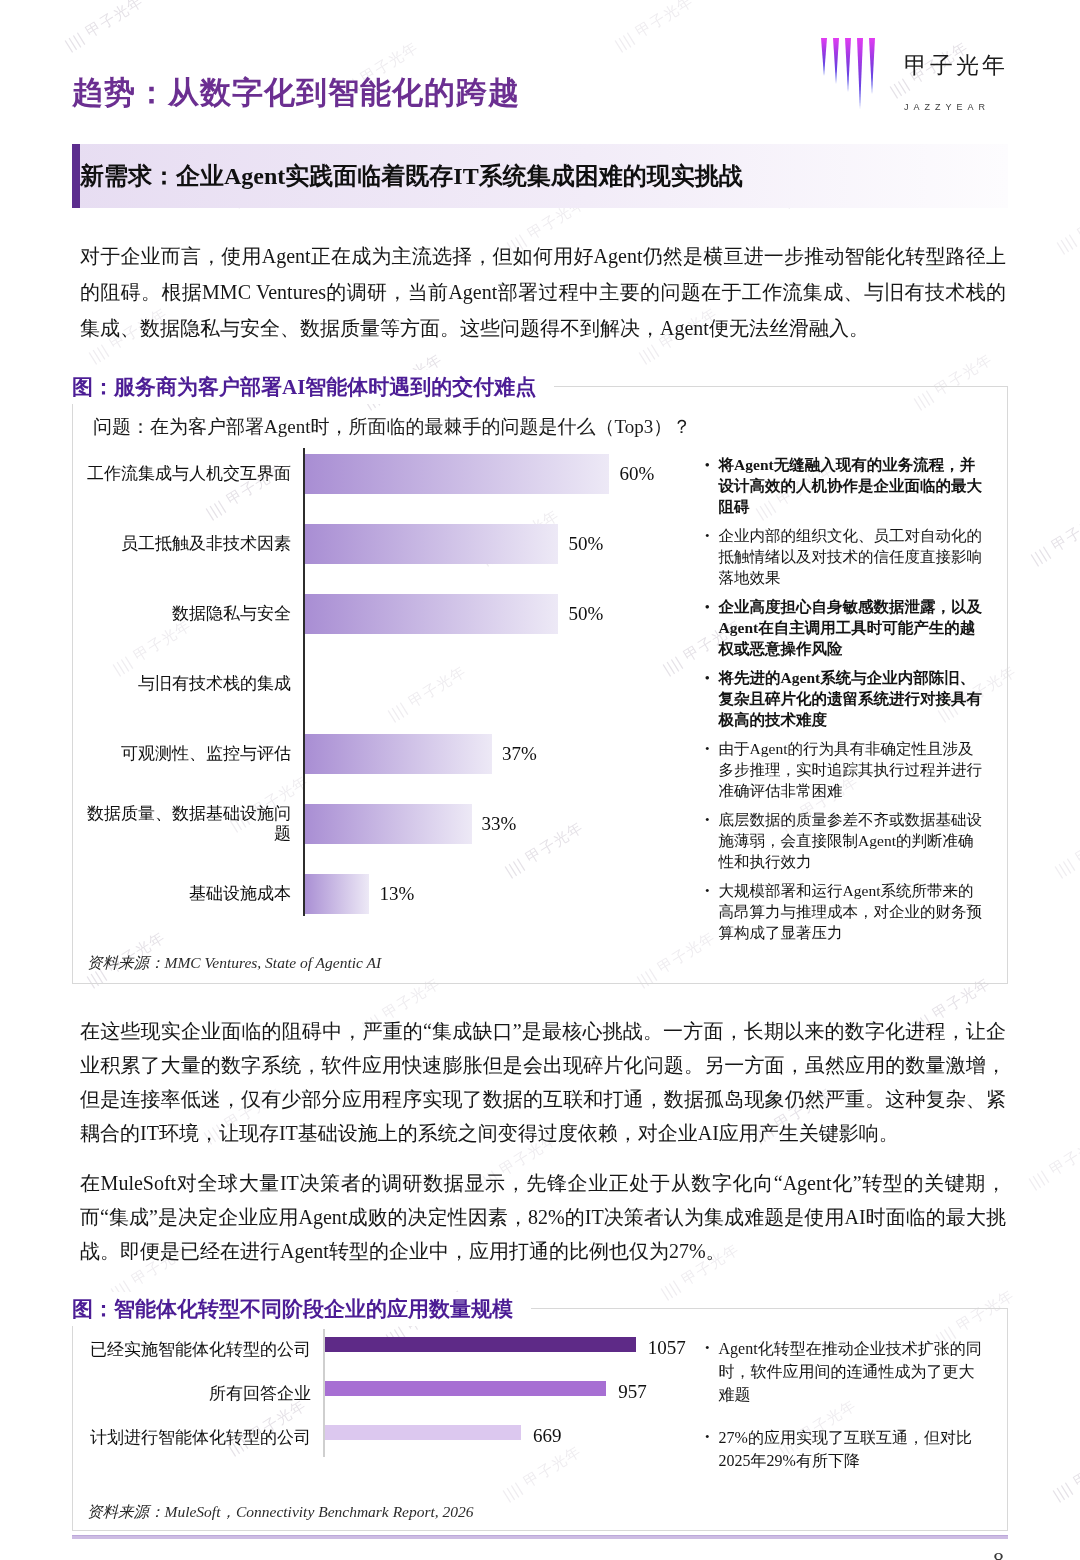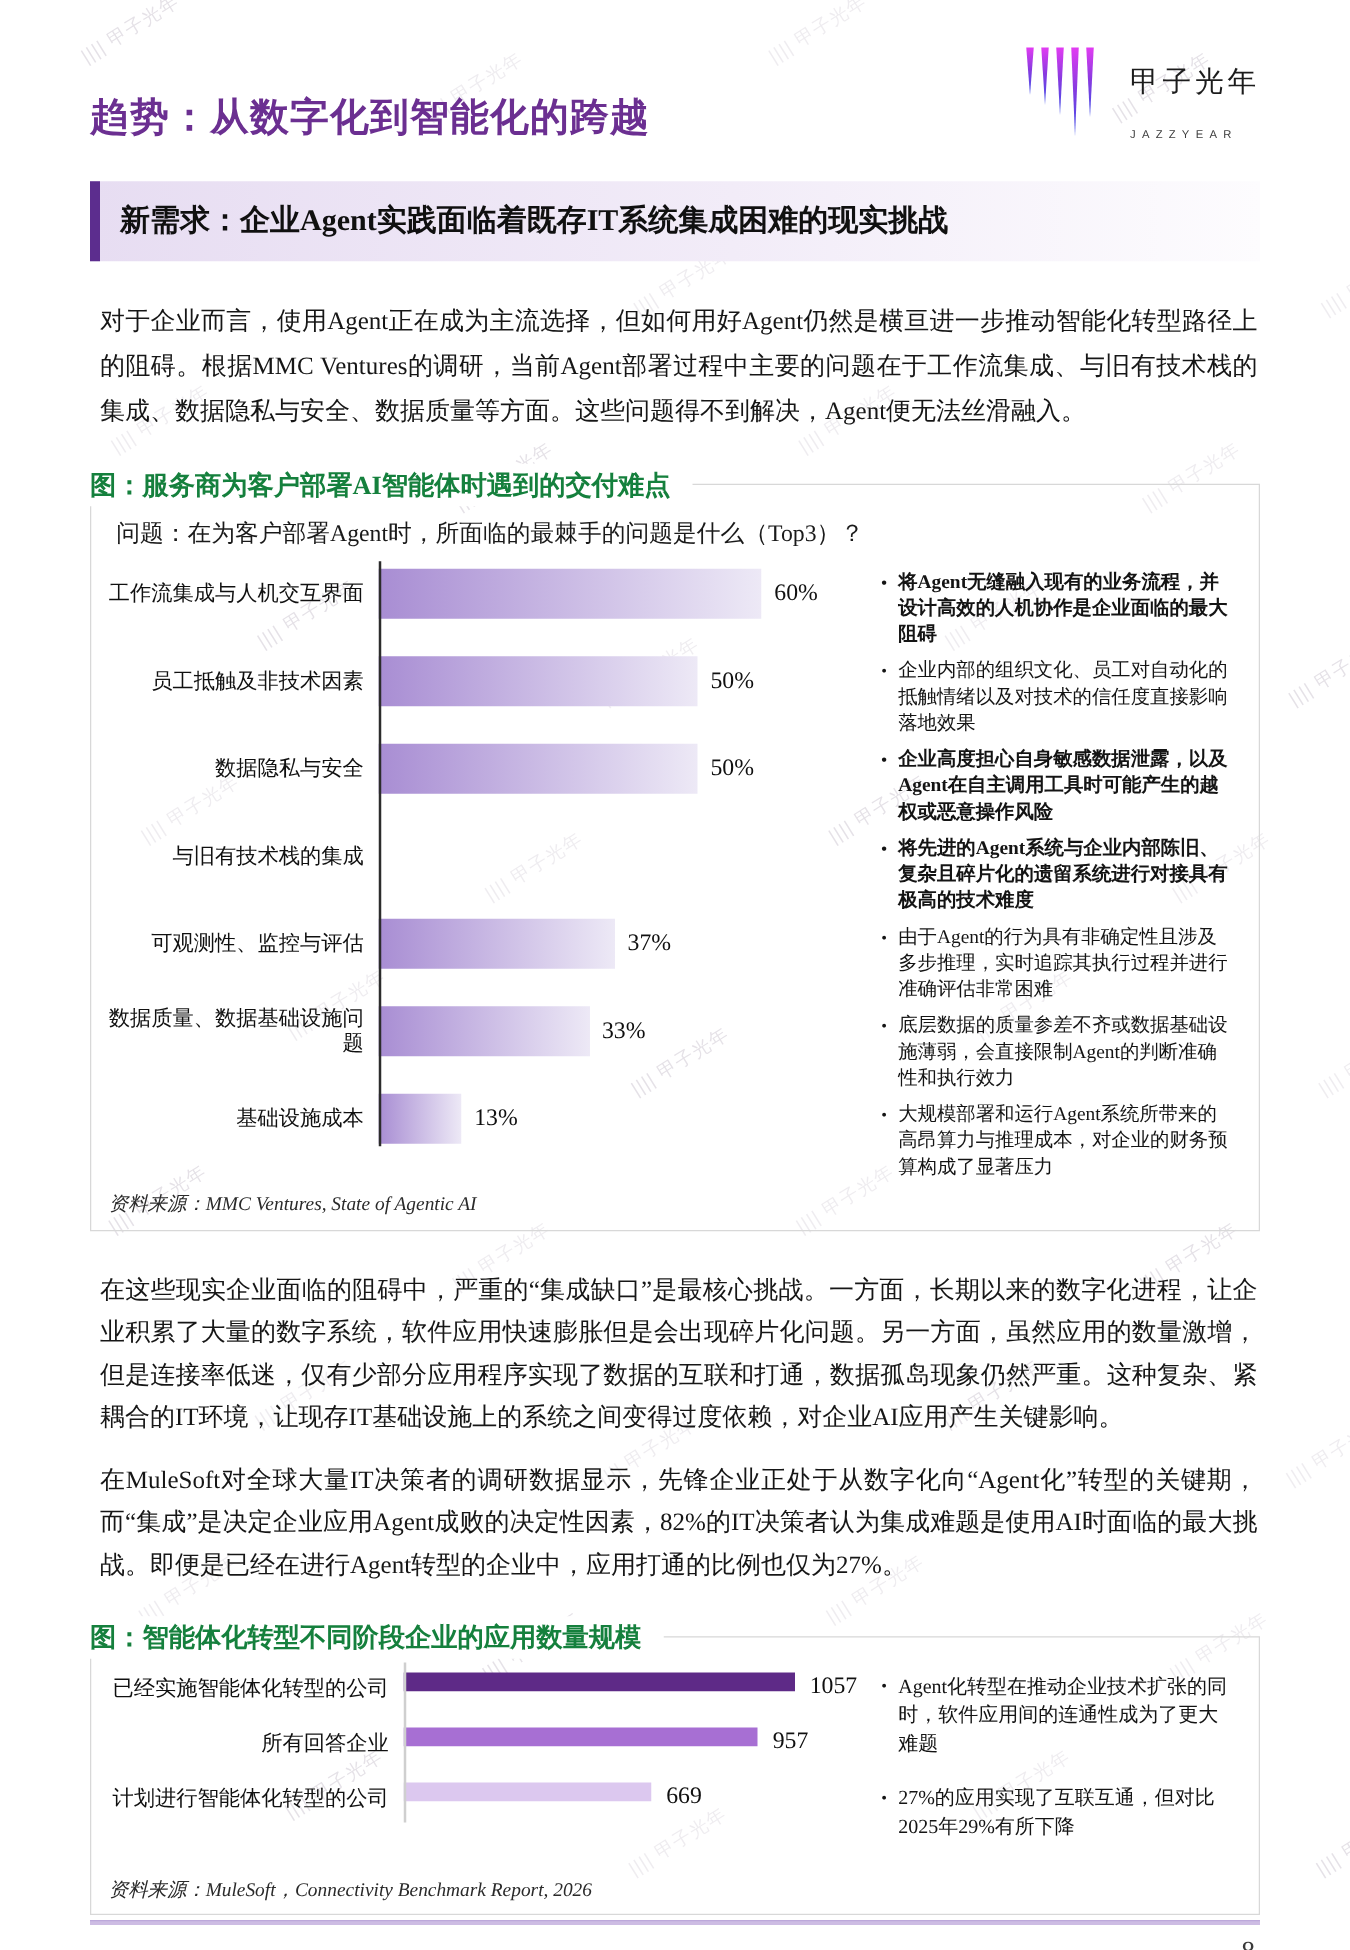--- a/index.html
+++ b/index.html
@@ -15,31 +15,31 @@
   .page-title{font-size:31px;font-weight:bold;color:#6B2F91;letter-spacing:1px;line-height:42px;}
   .logo{display:flex;align-items:flex-start;gap:27px;margin-top:-4px;}
   .logo-text{display:flex;flex-direction:column;margin-top:14px;}
   .logo-cn{font-size:23px;color:#1c1c1c;letter-spacing:3px;}
   .logo-en{font-size:9px;color:#3d3d3d;letter-spacing:5px;margin-top:21px;font-family:"Liberation Sans",sans-serif;}
 
   
   .banner{position:relative;margin-top:30px;height:64px;
           background:linear-gradient(90deg,#E7DDF2 0%,#F2ECF8 55%,#FDFCFE 100%);}
   .banner-accent{position:absolute;left:0;top:0;bottom:0;width:8px;background:#5C2D8E;}
-  .banner-text{padding-left:24px;font-size:24px;font-weight:bold;color:#101010;line-height:64px;white-space:nowrap;}
+  .banner-text{padding-left:8px;font-size:24px;font-weight:bold;color:#101010;line-height:64px;white-space:nowrap;}
 
   
   .para{margin:30px 0 0 0;font-size:20px;line-height:36px;text-align:justify;color:#161616;padding:0 2px 0 8px;}
   .para.p2{margin-top:30px;line-height:34px;}
   .para.p3{margin-top:16px;line-height:34px;}
 
   
   .figure{position:relative;margin-top:40px;border:1px solid #D8D8D8;}
   .fig-caption{position:absolute;top:-17px;left:-1px;height:34px;line-height:34px;background:#ffffff;
-               padding-right:18px;font-size:21px;font-weight:bold;color:#15803d;white-space:nowrap;}
+               padding-right:18px;font-size:21px;font-weight:bold;color:#4c1d95;white-space:nowrap;}
   .fig-body{padding:26px 20px 10px 8px;}
   .fig-question{font-size:19px;color:#1a1a1a;margin:0 0 14px 0;padding-left:12px;line-height:27px;}
   .fig-source{font-size:15.5px;font-style:italic;color:#2a2a2a;margin-top:10px;padding-left:6px;line-height:20px;}
 
   
   .fig1-main{display:flex;align-items:flex-start;}
   .fig1-chart{width:600px;position:relative;flex:none;}
   .axis1{position:absolute;left:222px;top:-6px;bottom:-2px;width:2px;background:#2c2c2c;}
   .c1-row{display:flex;align-items:center;height:40px;margin-bottom:30px;}
   .c1-row:last-child{margin-bottom:0;}

